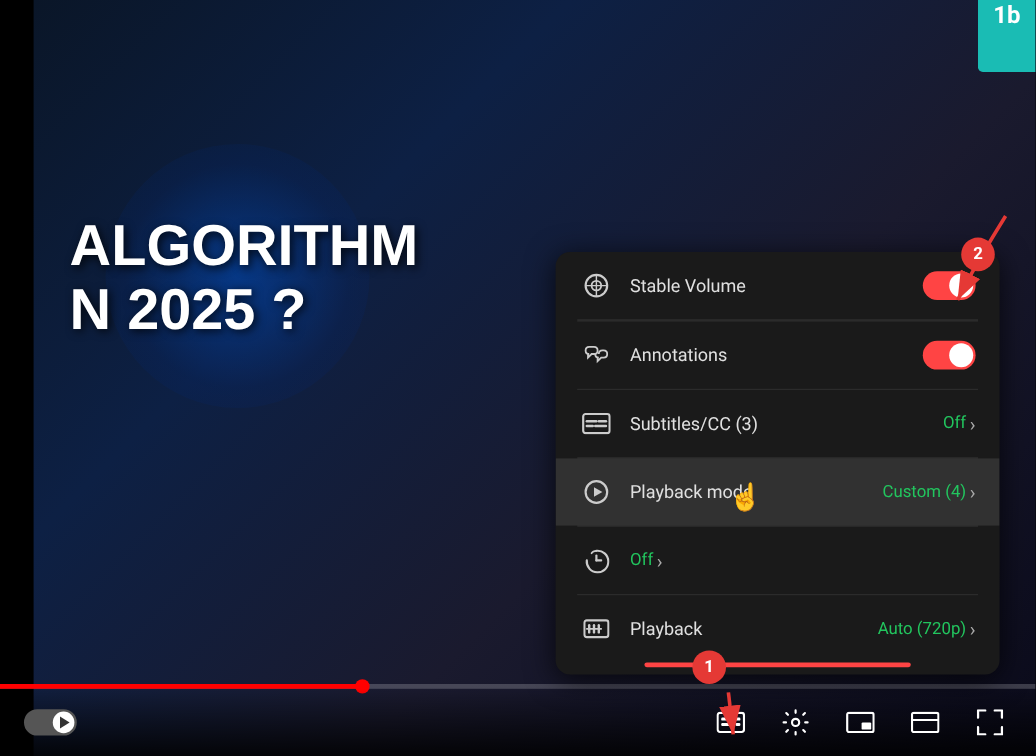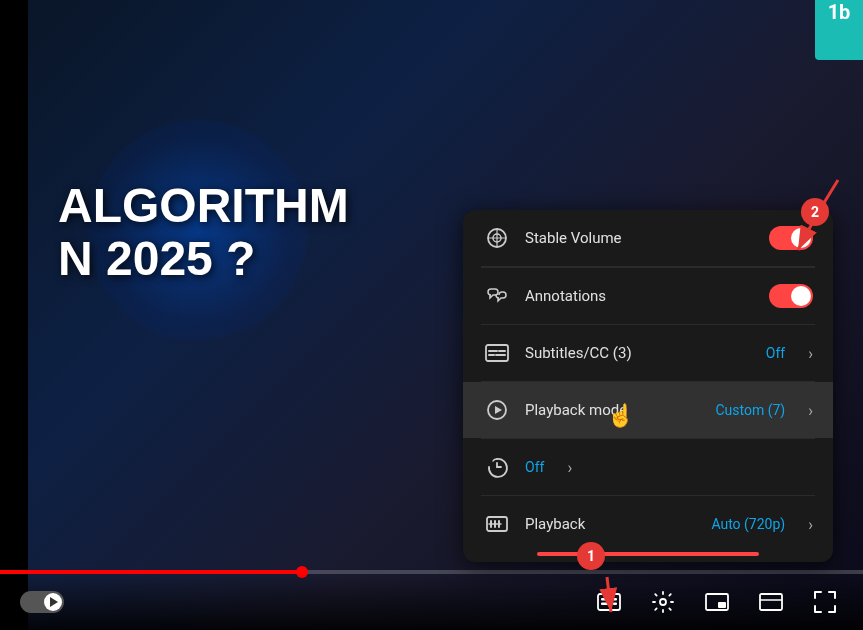--- a/index.html
+++ b/index.html
@@ -166,23 +166,23 @@
     }
 
     .settings-item-label {
       flex: 1;
       color: #e0e0e0;
       font-size: 15px;
       font-weight: 400;
     }
 
     .settings-item-value {
-      color: #0ea5e9;
+      color: #22c55e;
       font-size: 14px;
-      margin-right: 23px;
+      margin-right: 3px;
     }
 
     .settings-item-chevron {
       color: #aaa;
       font-size: 16px;
     }
 
     
     .toggle-switch {
       width: 44px; height: 24px;
@@ -314,21 +314,21 @@
       </div>
       <div class="settings-divider"></div>
       <div class="settings-item highlighted">
         <span class="settings-item-icon">
           <svg width="22" height="22" viewBox="0 0 22 22" fill="none">
             <circle cx="11" cy="11" r="9" stroke="#ccc" stroke-width="1.8"></circle>
             <polygon points="9,7 16,11 9,15" fill="#ccc"></polygon>
           </svg>
         </span>
         <span class="settings-item-label">Playback mode</span>
-        <span class="settings-item-value">Custom (7)</span>
+        <span class="settings-item-value">Custom (4)</span>
         <span class="settings-item-chevron">›</span>
       </div>
       <div class="settings-divider"></div>
       <div class="settings-item">
         <span class="settings-item-icon">
           <svg width="22" height="22" viewBox="0 0 22 22" fill="none">
             <path d="M11 3 A9 9 0 1 1 3 11" stroke="#ccc" stroke-width="1.8" fill="none" stroke-linecap="round"></path>
             <path d="M11 3 Q8 3 7 5" stroke="#ccc" stroke-width="1.5" fill="none" stroke-linecap="round"></path>
             <line x1="11" y1="11" x2="11" y2="7" stroke="#ccc" stroke-width="1.8" stroke-linecap="round"></line>
             <line x1="11" y1="11" x2="15" y2="11" stroke="#ccc" stroke-width="1.8" stroke-linecap="round"></line>

